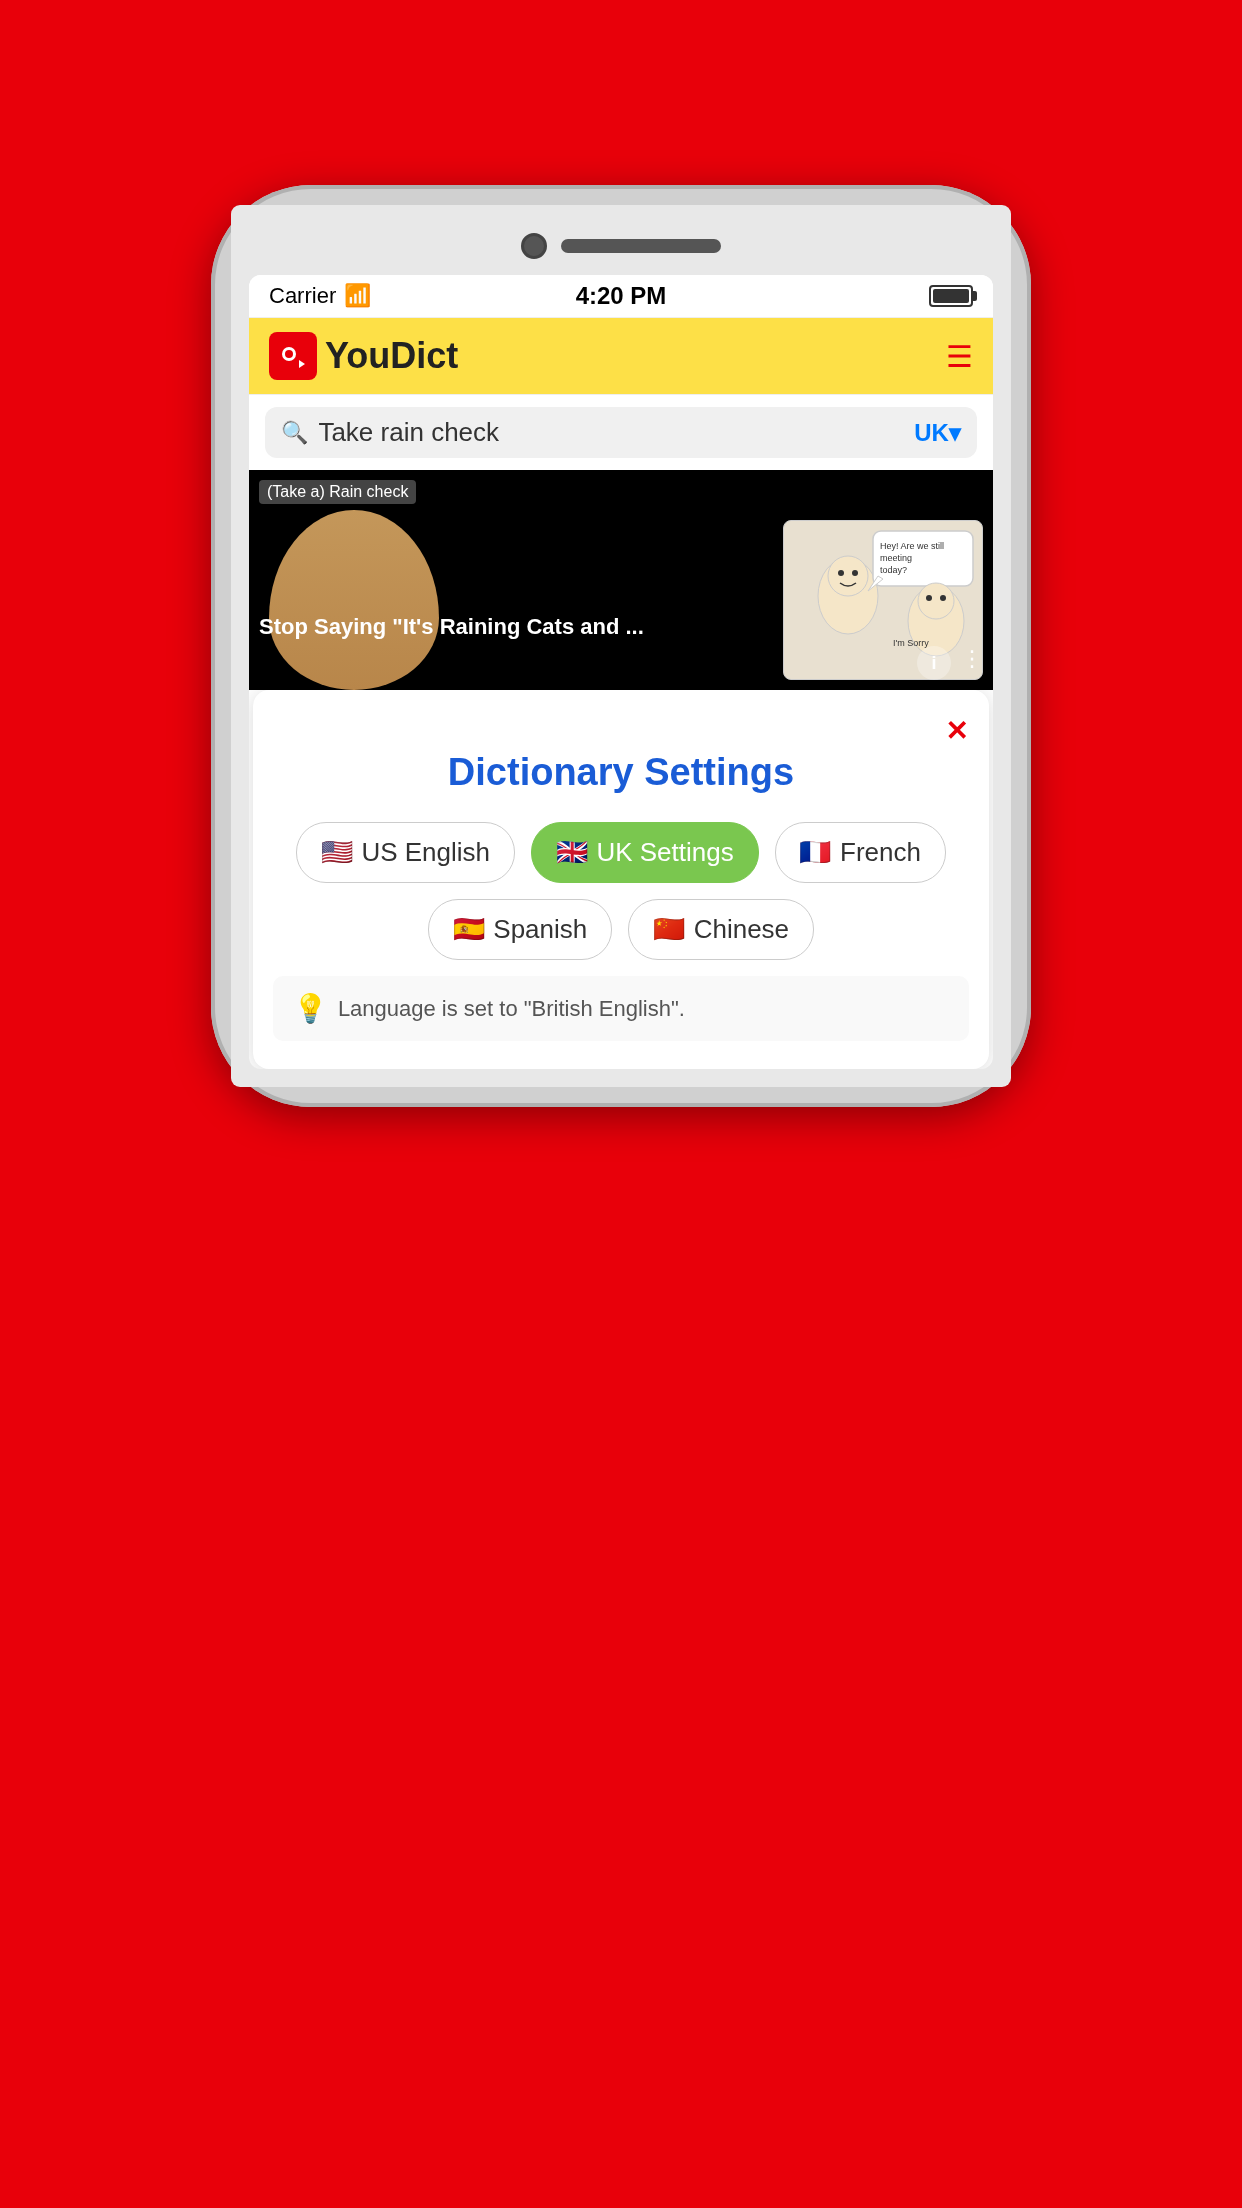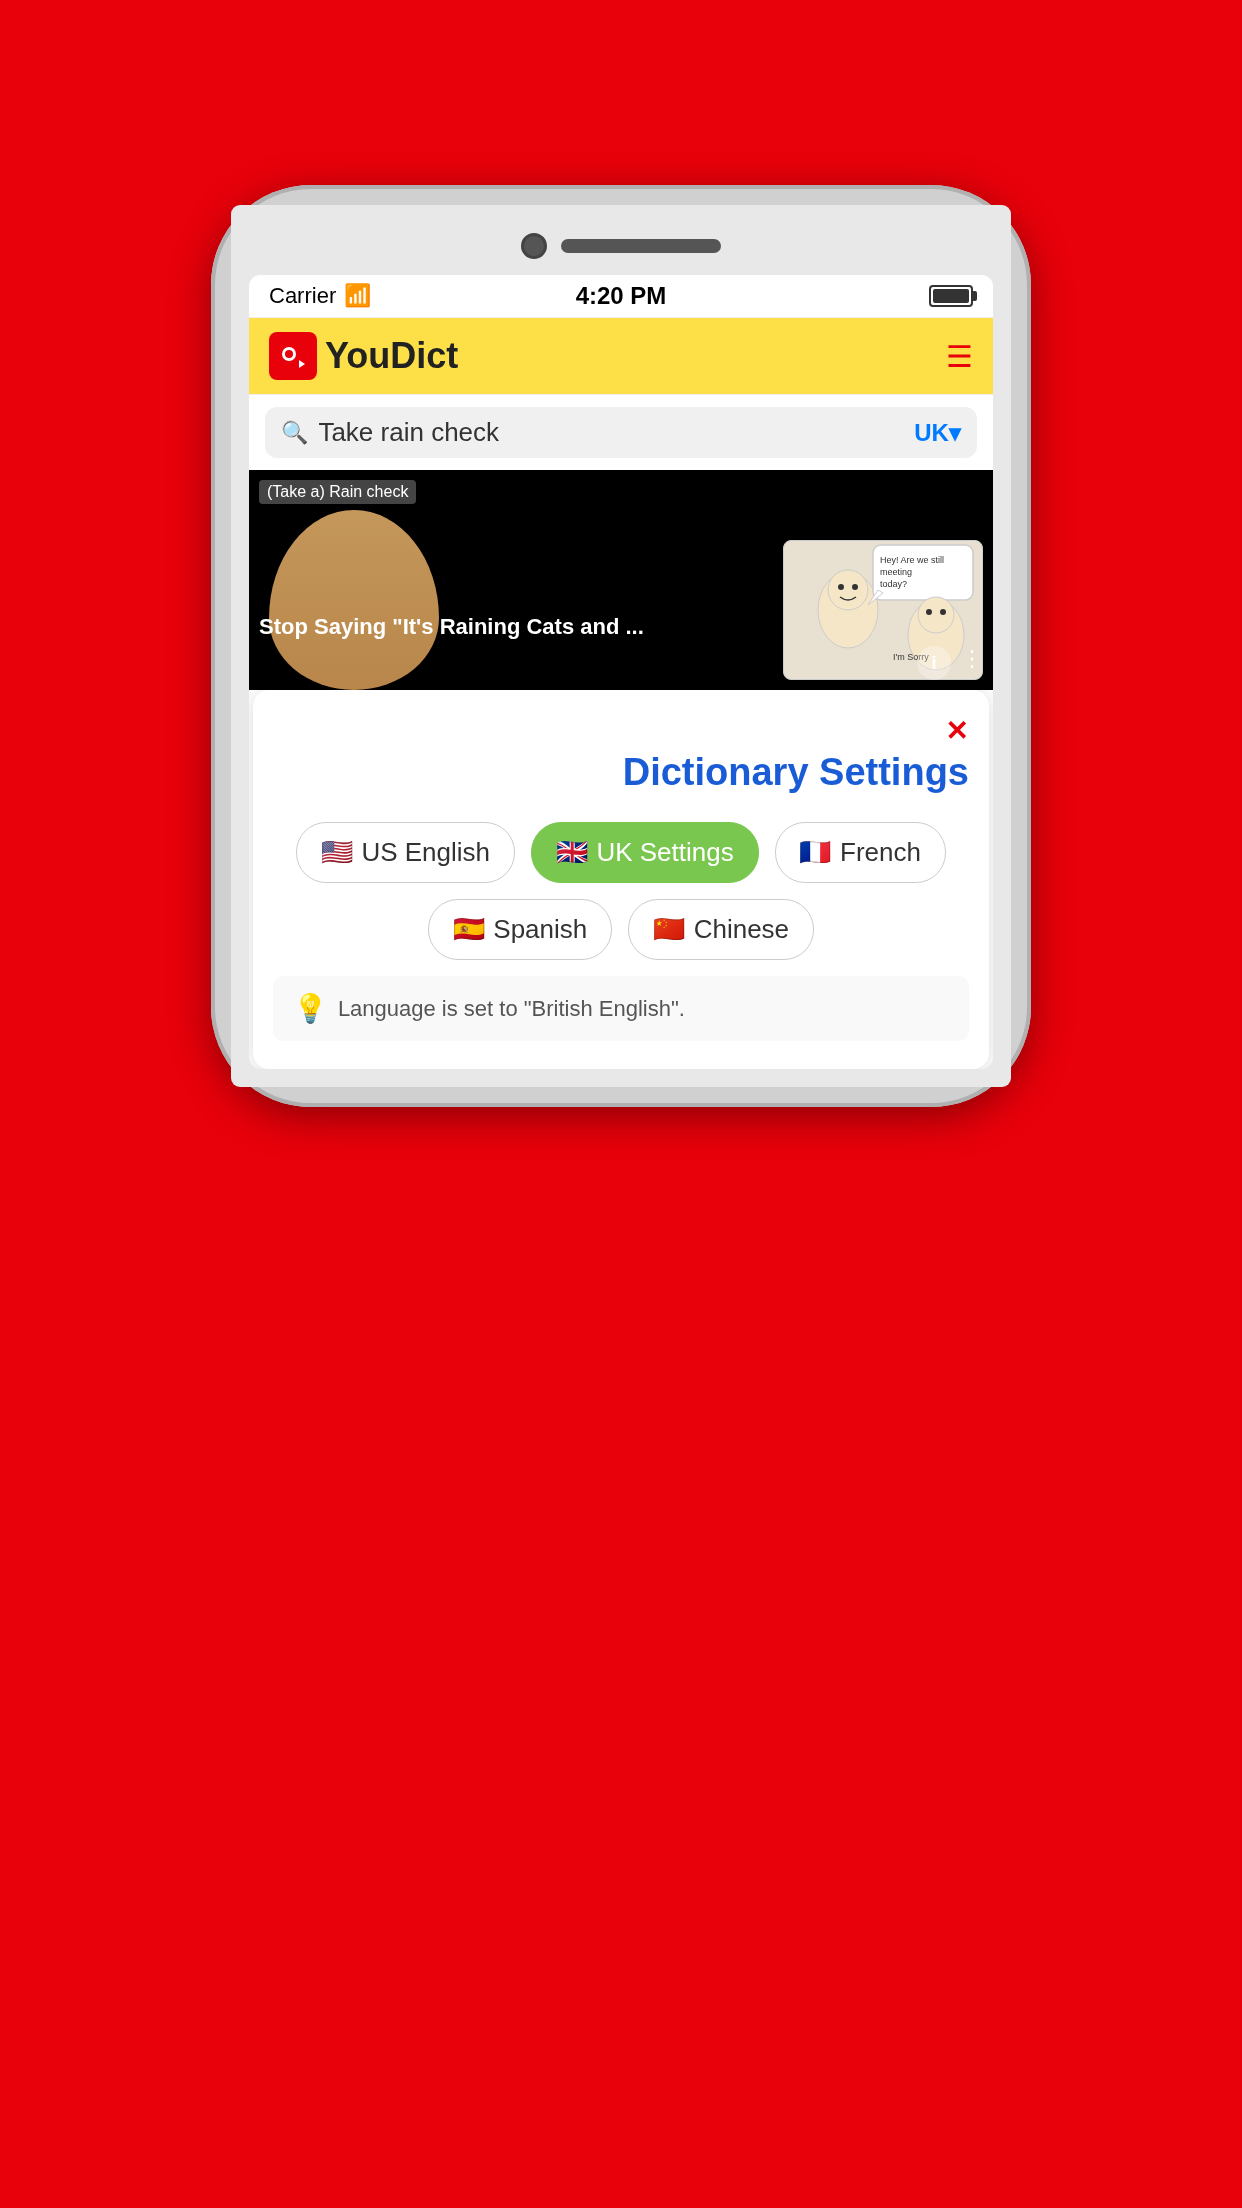--- a/index.html
+++ b/index.html
@@ -241,25 +241,24 @@
       font-size: 22px;
       font-weight: 600;
       width: 60%;
     }
 
     .video-cartoon {
       position: absolute;
       right: 10px;
       bottom: 10px;
       width: 200px;
-      height: 140px;
+      height: 160px;
       background: #e8e0d0;
       border-radius: 8px;
       display: flex;
-      align-items: center;
       justify-content: center;
       font-size: 14px;
       color: #555;
       border: 1px solid #ccc;
     }
 
     .video-controls {
       position: absolute;
       bottom: 10px;
       right: 10px;
@@ -301,21 +300,21 @@
     }
 
     .close-btn {
       color: #e8000a;
       font-size: 28px;
       font-weight: bold;
       cursor: pointer;
     }
 
     .modal-title {
-      text-align: right;
+      text-align: center;
       font-size: 38px;
       font-weight: 700;
       color: #1a5cd6;
       margin-bottom: 28px;
     }
 
     .lang-buttons-row {
       display: flex;
       justify-content: center;
       gap: 16px;

